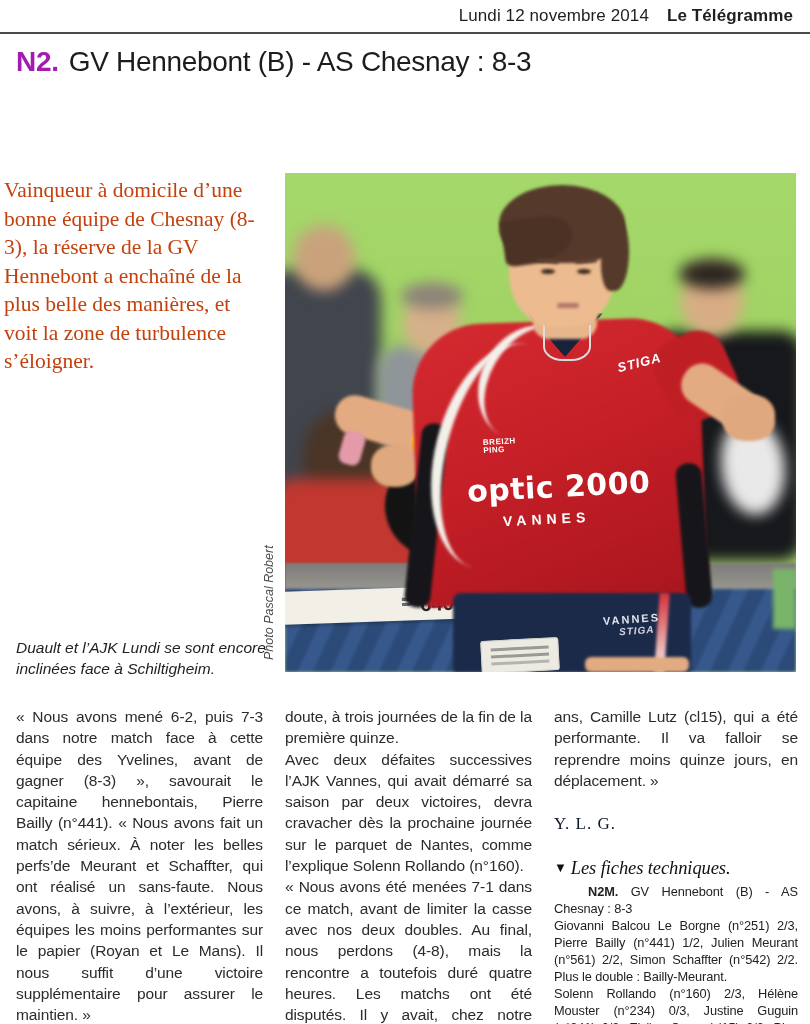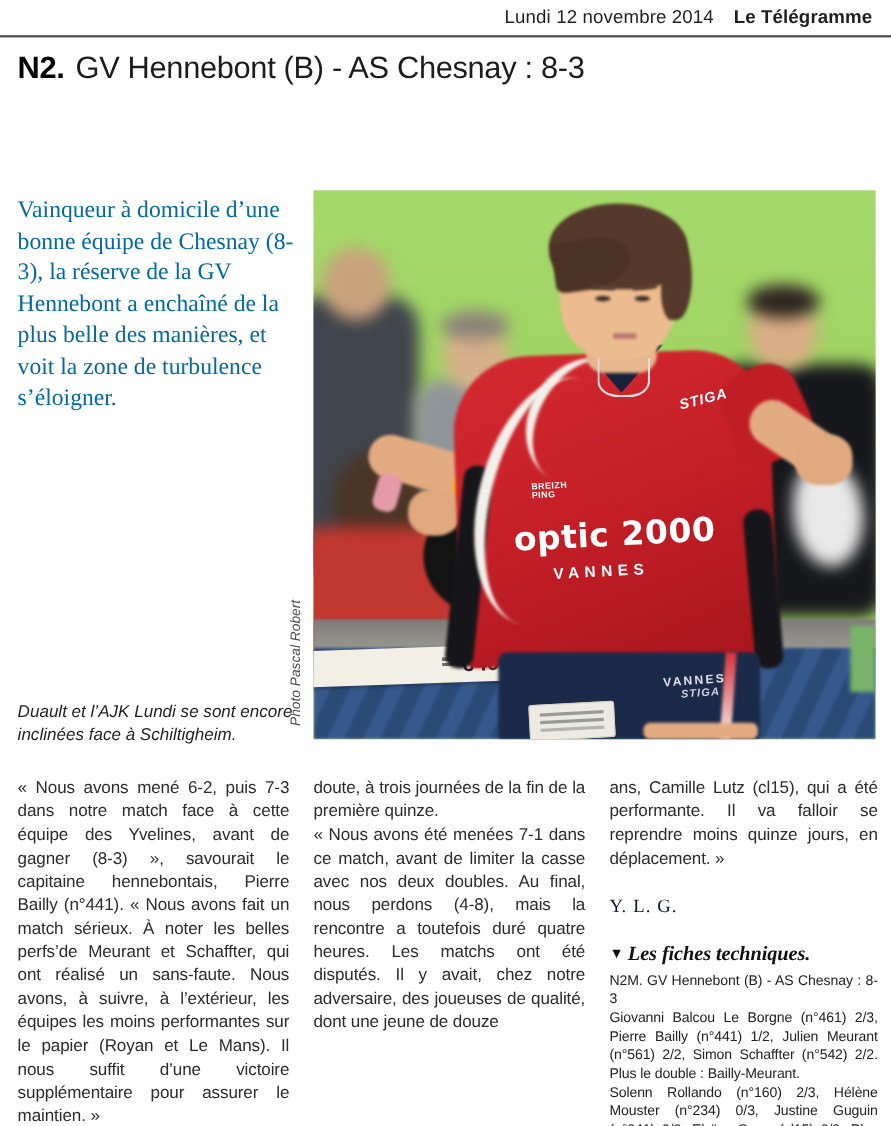--- a/index.html
+++ b/index.html
@@ -7,26 +7,26 @@
     position:relative;width:810px;height:1024px;background:#fff;overflow:hidden;
     font-family:"Liberation Sans",sans-serif;color:#2e2e2e;
   }
   
   .masthead{position:absolute;top:6px;right:17px;font-size:17px;color:#1f1f1f;letter-spacing:.1px;}
   .masthead .date{font-weight:400;margin-right:18px;}
   .masthead .brand{font-weight:700;}
   .mast-rule{position:absolute;left:0;top:32px;width:810px;height:2px;background:#4a4a4a;}
   
   .kicker{position:absolute;left:16px;top:46px;font-size:28px;letter-spacing:-.3px;color:#1c1c1c;}
-  .kicker .tag{color:#000000;font-weight:700;margin-right:10px;}
+  .kicker .tag{color:#a21caf;font-weight:700;margin-right:10px;}
   .headline{position:absolute;left:13px;top:84px;margin:0;font-size:56px;line-height:1.05;
     font-weight:700;color:#0c0c0c;letter-spacing:-1.5px;}
   
-  .lead{position:absolute;left:16px;top:176px;width:260px;
-    font-family:"Liberation Serif",serif;font-size:21.5px;line-height:28.5px;color:#0369a1;}
+  .lead{position:absolute;left:4px;top:176px;width:260px;
+    font-family:"Liberation Serif",serif;font-size:21.5px;line-height:28.5px;color:#c2410c;}
   
   .photo{position:absolute;left:285px;top:173px;width:511px;height:499px;overflow:hidden;
     background:linear-gradient(180deg,#a5d86b 0%,#9ed05f 55%,#a9d973 100%);}
   .photo *{position:absolute;}
   .blur{filter:blur(7px);}
   .soft{filter:blur(1.5px);}
   
   .p-left-head{left:8px;top:52px;width:62px;height:66px;background:#c9a27c;border-radius:50%;}
   .p-left-body{left:-22px;top:96px;width:118px;height:250px;background:#41454d;border-radius:30px;}
   .p-gray-head{left:118px;top:118px;width:58px;height:64px;background:#d6b08a;border-radius:50%;}
@@ -104,25 +104,25 @@
     font-style:italic;color:#1f1f1f;}
   
   .col{position:absolute;top:706px;width:247px;font-size:15.5px;line-height:21.3px;
     text-align:justify;color:#2b2b2b;letter-spacing:-.1px;}
   .col p{margin:0;}
   .col1{left:16px;}
   .col2{left:285px;}
   .col3{left:554px;width:244px;}
   .signature{margin-top:22px !important;font-family:"Liberation Serif",serif;font-size:17px;color:#0f172a;letter-spacing:1px;}
   .fiches-title{margin-top:24px !important;font-family:"Liberation Serif",serif;font-style:italic;
-    font-weight:700;font-size:18.5px;color:#101010;text-align:left;}
+    font-weight:400;font-size:18.5px;color:#101010;text-align:left;}
   .fiches-title .arrow{font-style:normal;font-size:13px;margin-right:4px;position:relative;top:-2px;}
   .fiches{font-size:12.8px;line-height:17px;text-align:justify;color:#222;}
   .fiches .score{margin-top:2px !important;}
-  .fiches b{font-weight:400;}
+  .fiches b{font-weight:700;margin-left:34px;}
 </style>
 </head>
 <body>
 
 <div class="page">
 
   <div class="masthead">
     <span class="date">Lundi 12 novembre 2014</span><span class="brand">Le Télégramme</span>
   </div>
   <div class="mast-rule"></div>
@@ -204,32 +204,33 @@
 
   <div class="caption">Duault et l’AJK Lundi se sont encore inclinées face à Schiltigheim.</div>
 
   <div class="col col1">
     <p>« Nous avons mené 6-2, puis 7-3 dans notre match face à cette équipe des Yvelines, avant de gagner (8-3) », savourait le capitaine hennebontais, Pierre Bailly (n°441). « Nous avons fait un match sérieux. À noter les belles perfs’de Meurant et Schaffter, qui ont réalisé un sans-faute. Nous avons, à suivre, à l’extérieur, les équipes les moins performantes sur le papier (Royan et Le Mans). Il nous suffit d’une victoire supplémentaire pour assurer le maintien. »</p>
 
   </div>
 
   <div class="col col2">
     <p>doute, à trois journées de la fin de la première quinze.</p>
+    <p>Avec deux défaites successives l’AJK Vannes, qui avait démarré sa saison par deux victoires, devra cravacher dès la prochaine journée sur le parquet de Nantes, comme l’explique Solenn Rollando (n°160).</p>
     <p>« Nous avons été menées 7-1 dans ce match, avant de limiter la casse avec nos deux doubles. Au final, nous perdons (4-8), mais la rencontre a toutefois duré quatre heures. Les matchs ont été disputés. Il y avait, chez notre adversaire, des joueuses de qualité, dont une jeune de douze</p>
   </div>
 
   <div class="col col3">
     <p>ans, Camille Lutz (cl15), qui a été performante. Il va falloir se reprendre moins quinze jours, en déplacement. »</p>
     <p class="signature">Y. L. G.</p>
     <p class="fiches-title">
       <span class="arrow">▼</span><span>Les fiches techniques.</span>
     </p>
     <div class="fiches">
       <p class="score">
         <b>N2M.</b>
         <span>GV Hennebont (B) - AS Chesnay : 8-3</span>
       </p>
-      <p>Giovanni Balcou Le Borgne (n°461) 2/3, Pierre Bailly (n°441) 1/2, Julien Meurant (n°561) 2/2, Simon Schaffter (n°542) 2/2. Plus le double : Bailly-Meurant.</p>
+      <p>Giovanni Balcou Le Borgne (n°251) 2/3, Pierre Bailly (n°441) 1/2, Julien Meurant (n°561) 2/2, Simon Schaffter (n°542) 2/2. Plus le double : Bailly-Meurant.</p>
       <p>Solenn Rollando (n°160) 2/3, Hélène Mouster (n°234) 0/3, Justine Guguin (n°241) 0/2, Eloïse Corre (cl15) 0/2. Plus les deux doubles : Rollando-Guguin et Mouster-Corre.</p>
     </div>
   </div>
 
 </div>
 
 </body></html>

